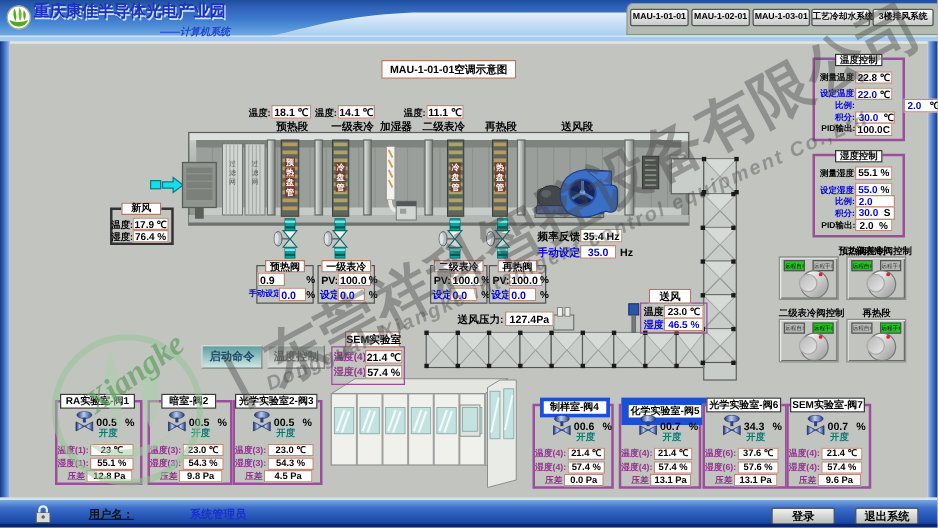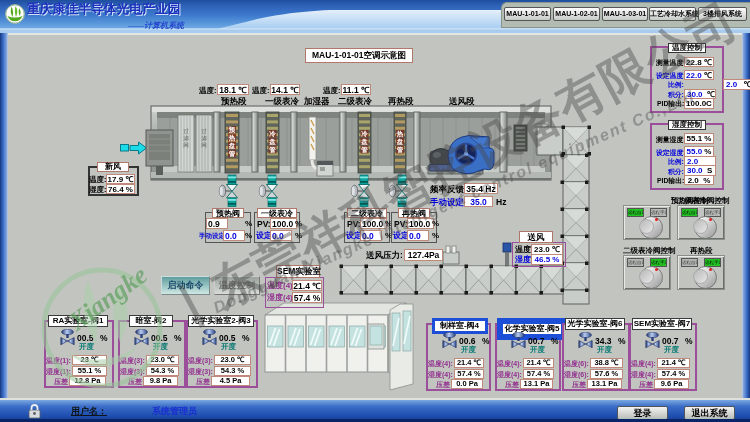--- a/index.html
+++ b/index.html
@@ -655,21 +655,21 @@
       <svg class="abs" style="left:578px;top:332px;" width="15" height="17" viewBox="0 0 15 17">
 <ellipse cx="7.5" cy="3" rx="6" ry="2.8" fill="url(#vv)" stroke="#1c2f66" stroke-width="0.5"></ellipse>
 <rect x="6.3" y="5" width="2.4" height="4" fill="#2a3f7e"></rect>
 <path d="M0.8,8.5 L7.5,12 L0.8,15.8 Z" fill="url(#vv)" stroke="#1c2f66" stroke-width="0.6"></path>
 <path d="M14.2,8.5 L7.5,12 L14.2,15.8 Z" fill="url(#vv)" stroke="#1c2f66" stroke-width="0.6"></path>
 </svg>
       <div class="lbl" style="left:595px;top:336px;">34.3</div>
       <div class="lbl" style="left:618px;top:336px;">%</div>
       <div class="lbl" style="left:597px;top:345px;color:#067a72;font-size:7.5px;">开度</div>
       <div class="lbl mag" style="left:564px;top:358.5px;font-size:7px;">温度(6):</div>
-      <div class="inbox" style="left:590px;top:357.5px;width:31px;font-size:7.5px;line-height:8.5px;height:8.5px;">38.8 ℃</div>
+      <div class="inbox" style="left:590px;top:357.5px;width:31px;font-size:7.5px;line-height:8.5px;height:8.5px;">37.6 ℃</div>
       <div class="lbl mag" style="left:564px;top:369.5px;font-size:7px;">湿度(6):</div>
       <div class="inbox" style="left:590px;top:368.5px;width:31px;font-size:7.5px;line-height:8.5px;height:8.5px;">57.6 %</div>
       <div class="lbl mag" style="left:572px;top:379.5px;font-size:7px;">压差</div>
       <div class="inbox" style="left:587px;top:378.5px;width:33px;font-size:7.5px;line-height:8.5px;height:8.5px;">13.1 Pa</div>
       <div class="ppanel" style="left:629px;top:323px;width:64px;height:64px;background:#c2c4c0;"></div>
       <div class="tbox" style="left:632.0px;top:318px;width:58px;height:10px;border:1px solid #3a3a3a;font-size:8px;line-height:10px;">SEM实验室-阀7</div>
       <svg class="abs" style="left:645px;top:332px;" width="15" height="17" viewBox="0 0 15 17">
 <ellipse cx="7.5" cy="3" rx="6" ry="2.8" fill="url(#vv)" stroke="#1c2f66" stroke-width="0.5"></ellipse>
 <rect x="6.3" y="5" width="2.4" height="4" fill="#2a3f7e"></rect>
 <path d="M0.8,8.5 L7.5,12 L0.8,15.8 Z" fill="url(#vv)" stroke="#1c2f66" stroke-width="0.6"></path>

